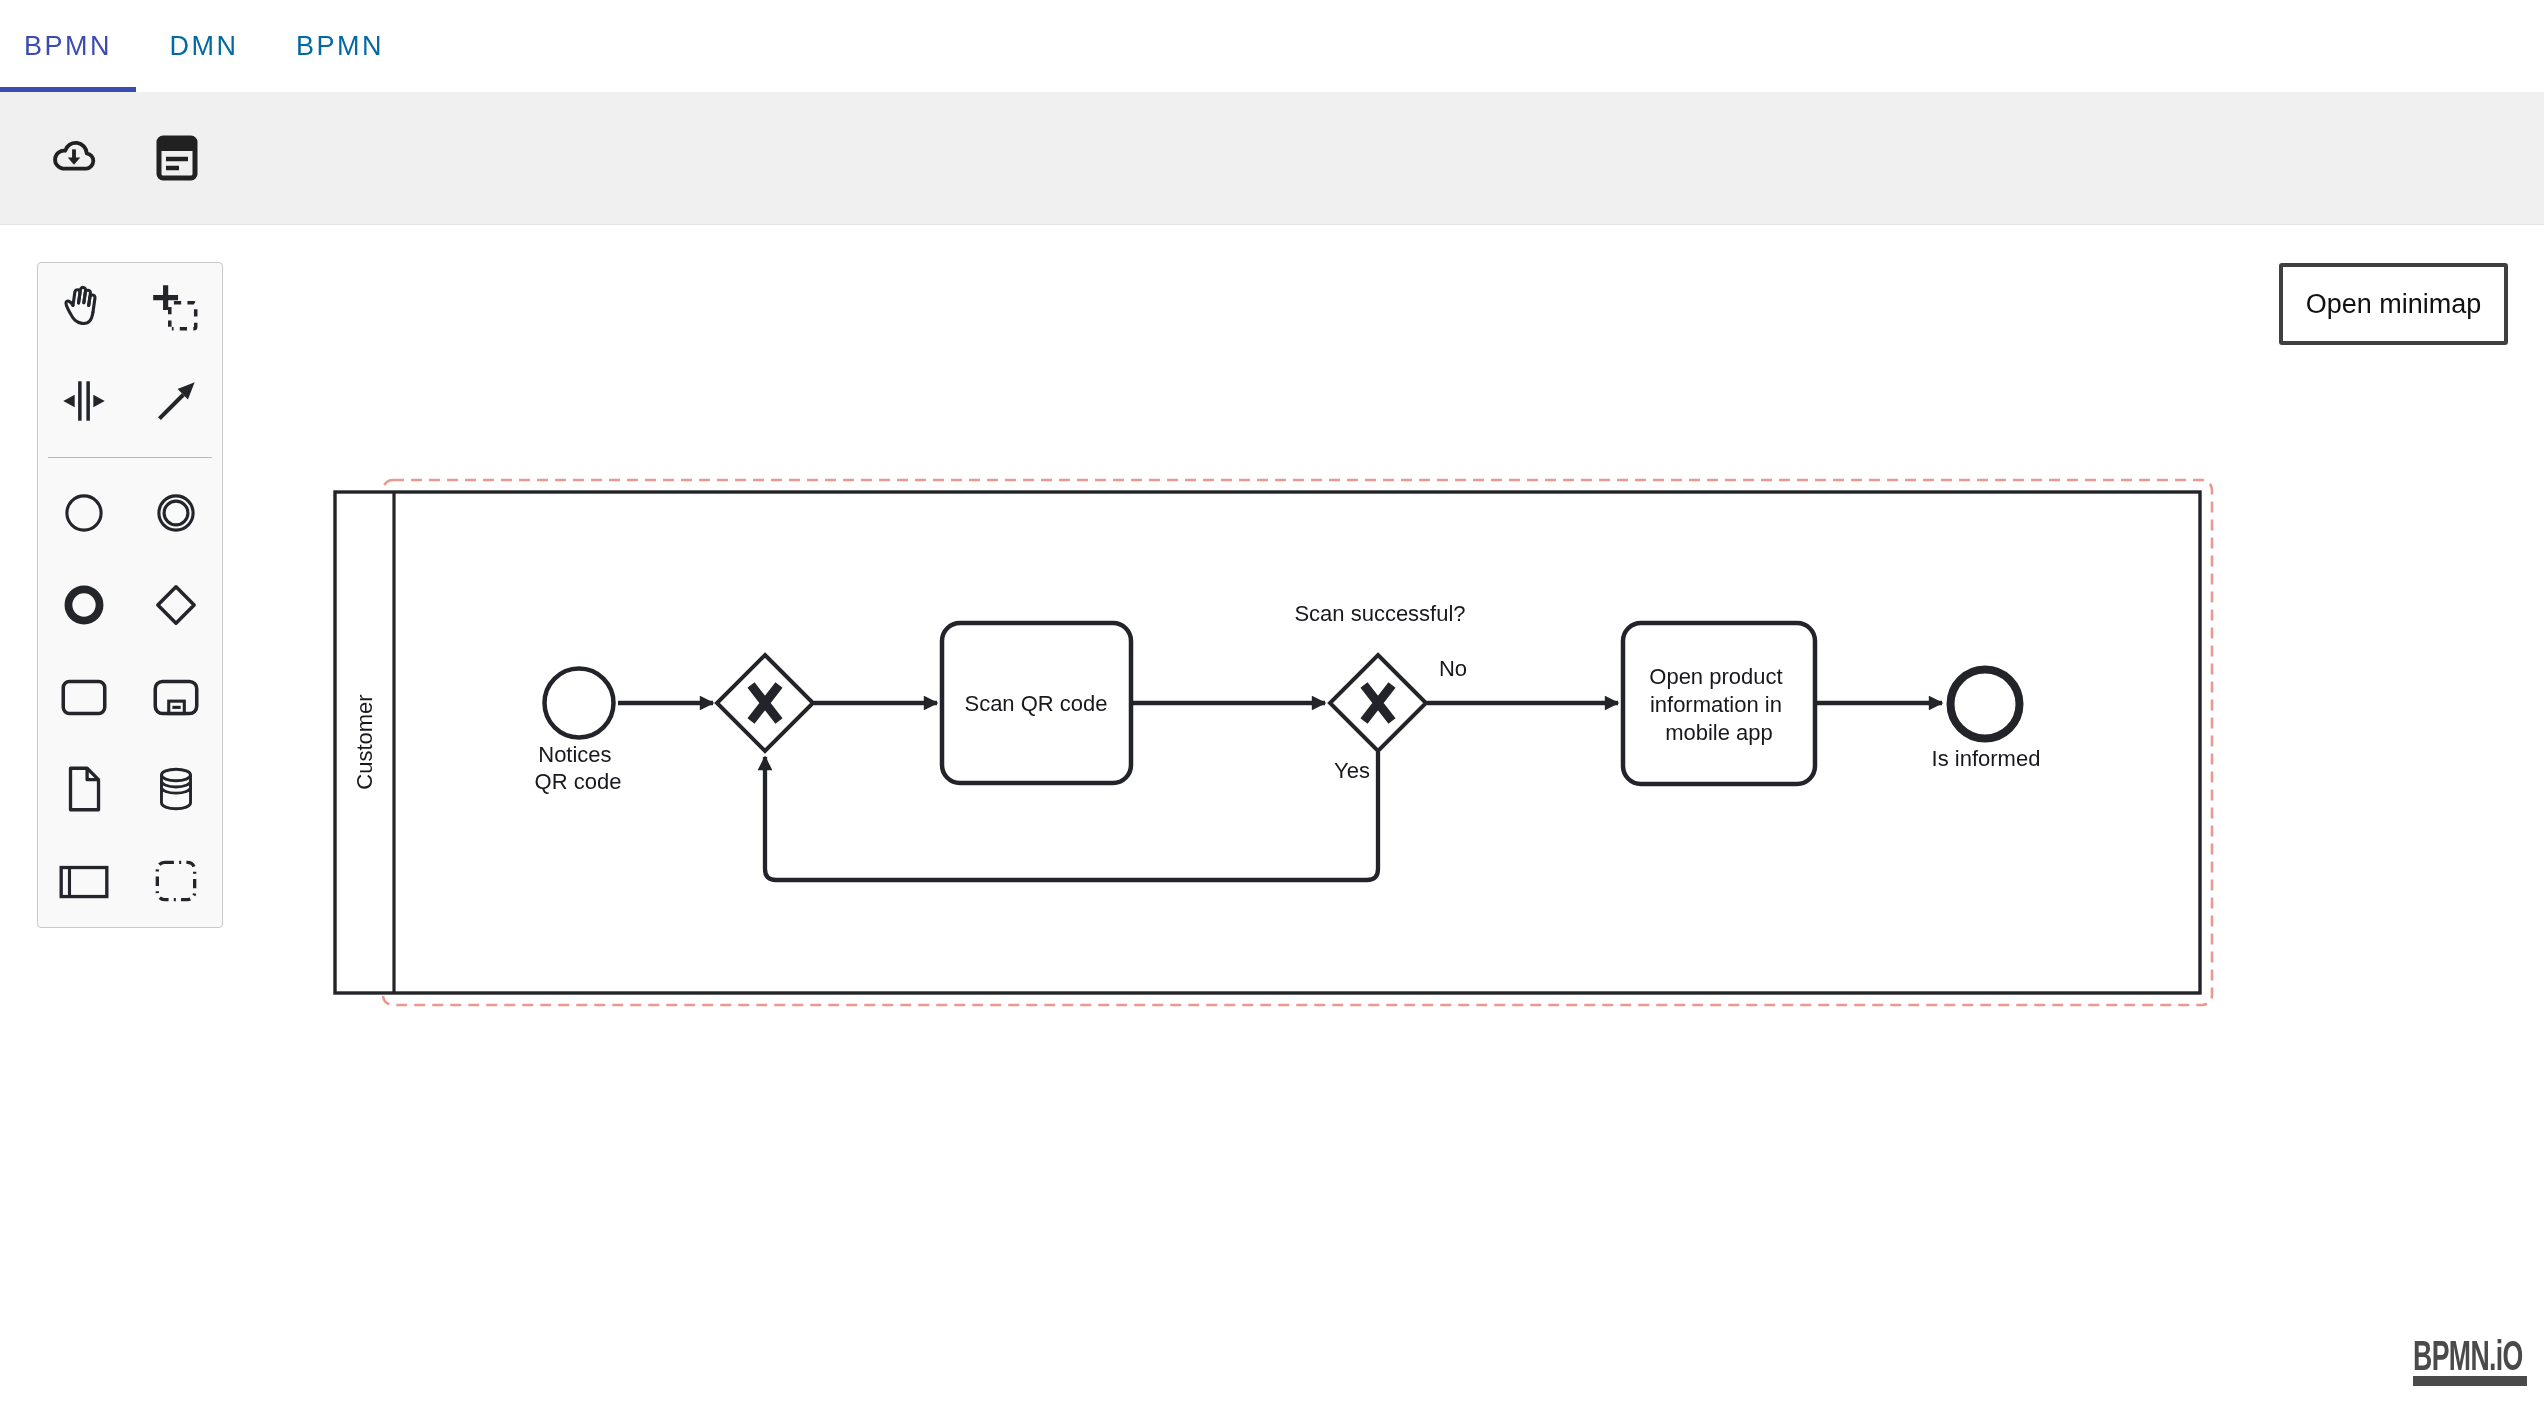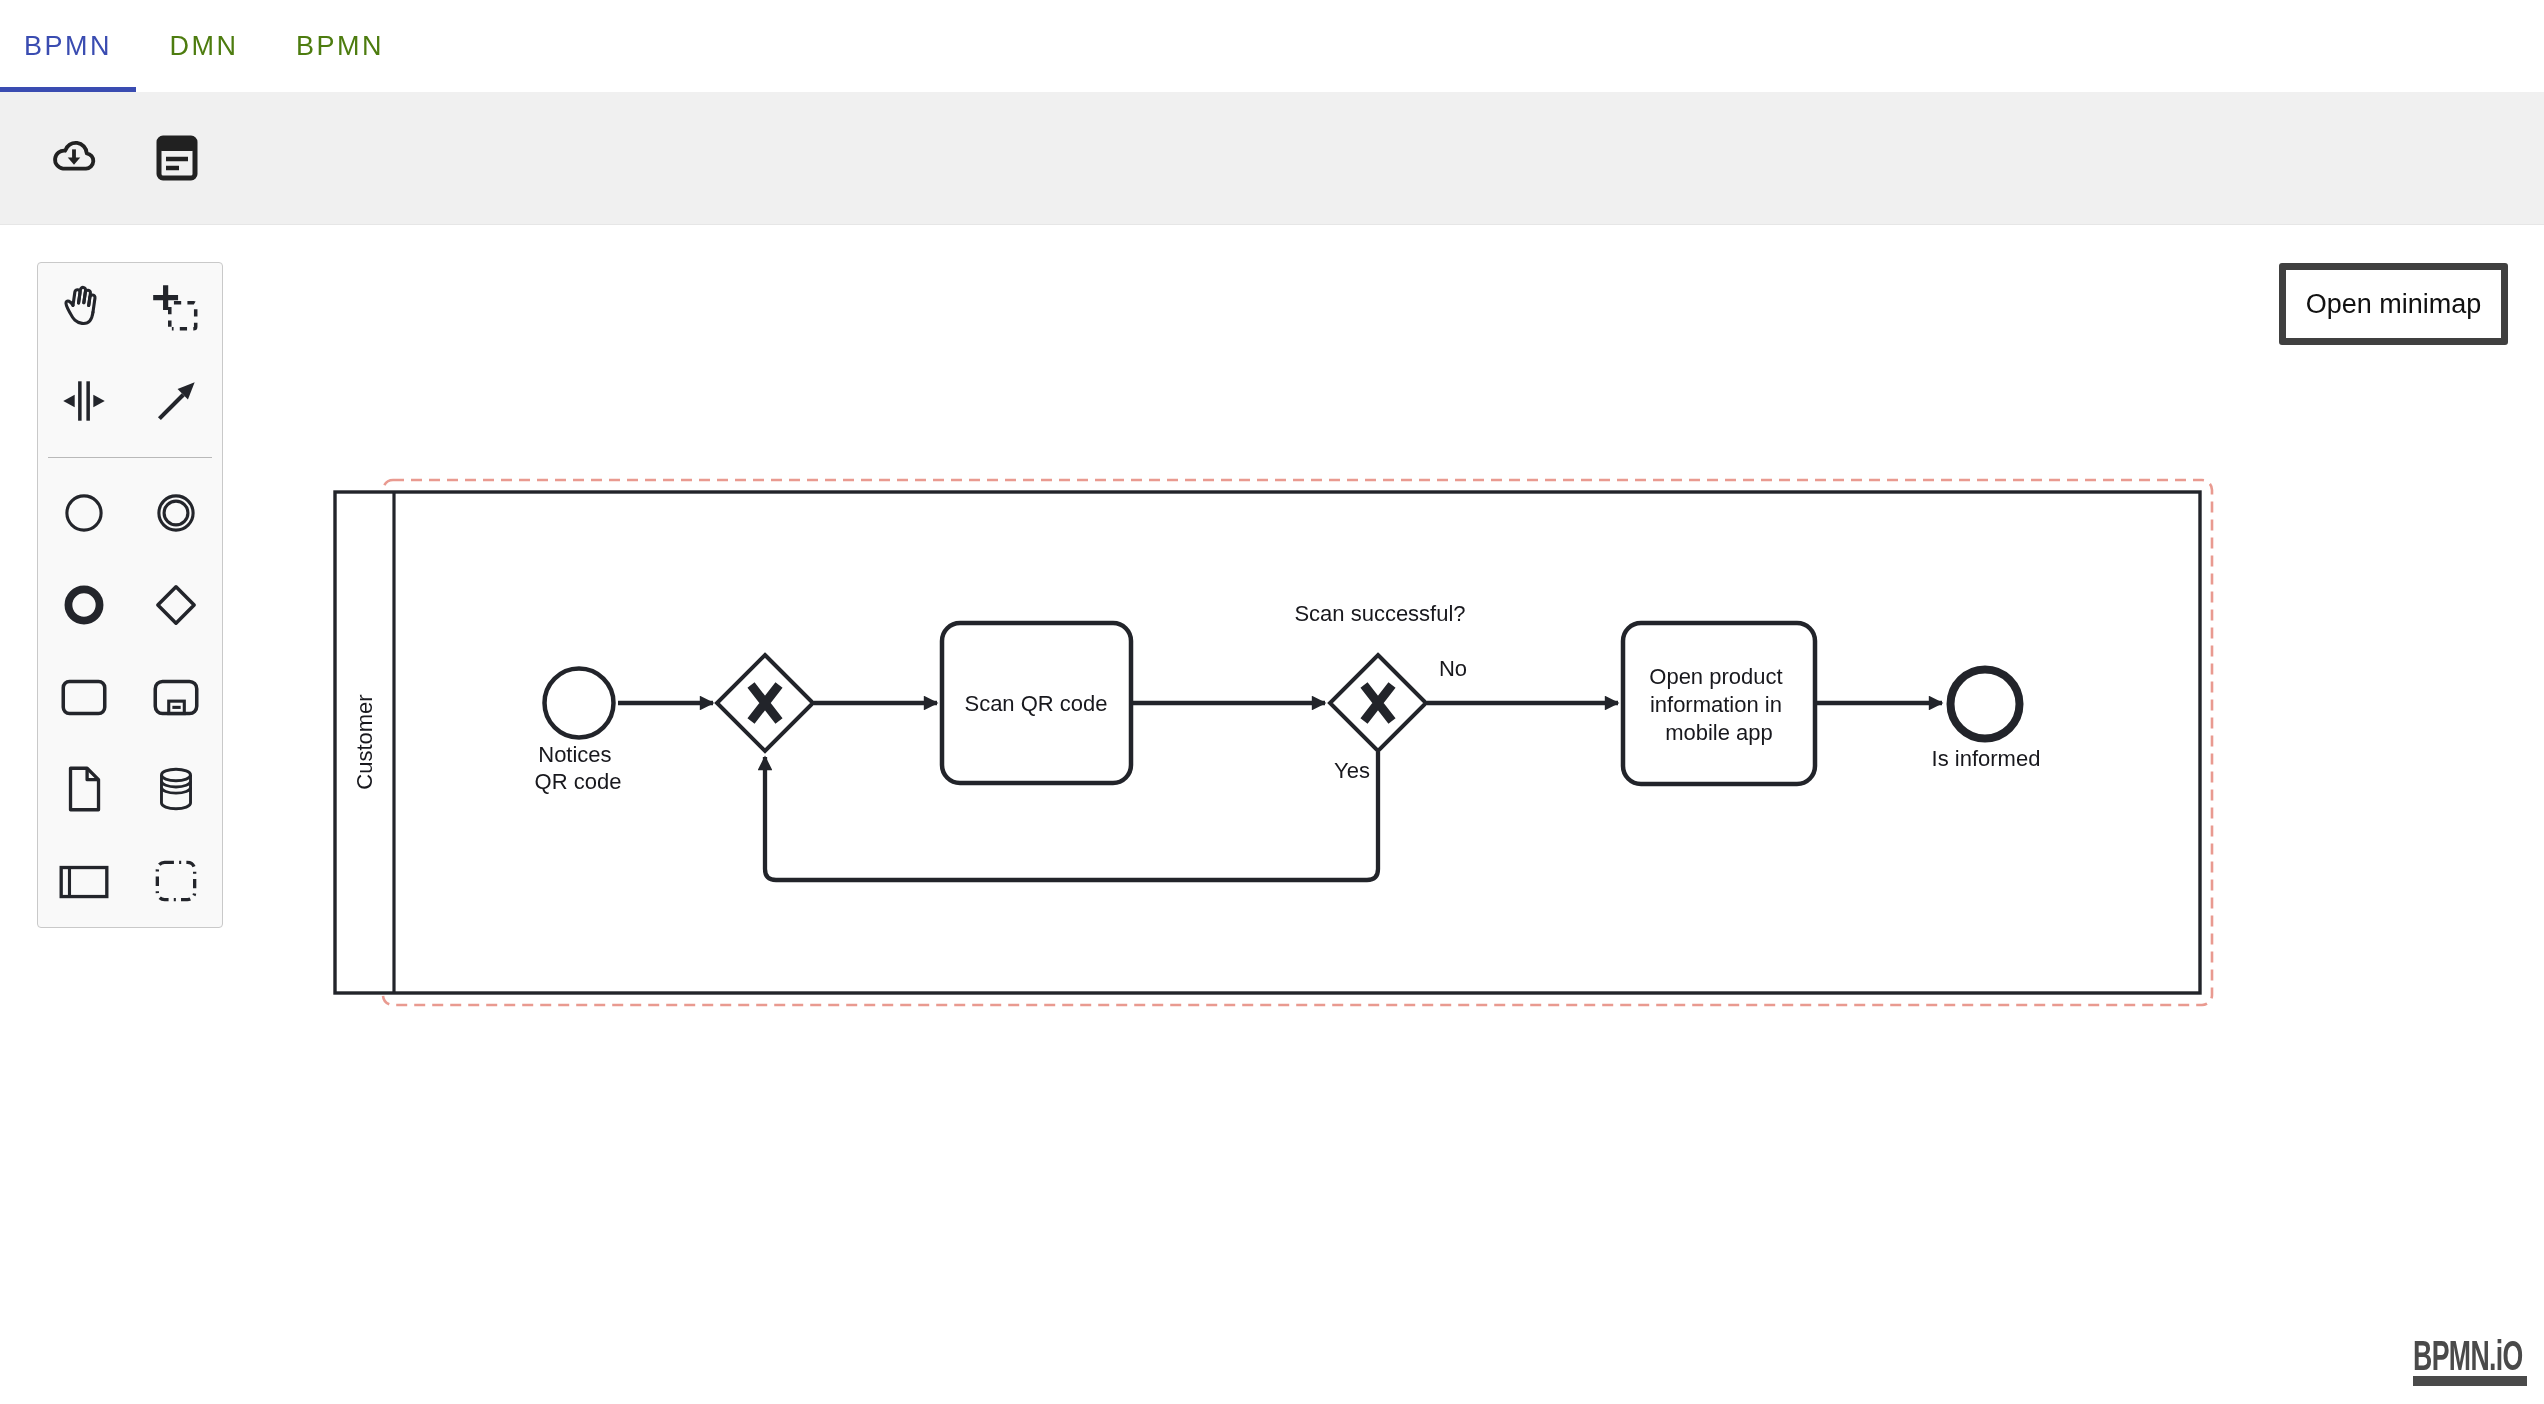--- a/index.html
+++ b/index.html
@@ -2,21 +2,21 @@
 <html><head>
 <meta charset="utf-8">
 <style>
   html,body{margin:0;padding:0;background:#fff;}
   .app{position:relative;width:2544px;height:1404px;background:#ffffff;
        font-family:"Liberation Sans",sans-serif;overflow:hidden;}
 
   
   .tabbar{position:absolute;left:0;top:0;width:100%;height:92px;background:#fff;display:flex;}
   .tab{width:136px;height:100%;display:flex;align-items:center;justify-content:center;
-       font-size:27px;font-weight:500;letter-spacing:2.5px;color:#4d7c0f;position:relative;cursor:pointer;}
+       font-size:27px;font-weight:500;letter-spacing:2.5px;color:#0369a1;position:relative;cursor:pointer;}
   .tab.active{color:#3a4cb1;}
   .tab.active .tab-underline{position:absolute;left:0;right:0;bottom:0;height:5px;background:#3a4cb1;}
 
   
   .toolbar{position:absolute;left:0;top:92px;width:100%;height:132px;background:#f0f0f0;
            border-bottom:1px solid #e6e6e6;display:flex;align-items:center;}
   .tool-btn{width:48px;height:48px;margin-left:0;display:flex;align-items:center;justify-content:center;cursor:pointer;}
   .tool-btn.first{margin-left:50px;}
   .tool-btn.second{margin-left:55px;}
 
@@ -26,21 +26,21 @@
   
   .palette{position:absolute;left:37px;top:262px;width:186px;background:#f9f9f9;
            border:1px solid #c9c9c9;border-radius:4px;box-sizing:border-box;
            display:grid;grid-template-columns:1fr 1fr;}
   .palette-entry{height:92px;display:flex;align-items:center;justify-content:center;cursor:pointer;}
   .palette-sep{grid-column:1 / 3;height:20px;display:flex;align-items:center;}
   .palette-sep-line{height:1px;background:#b9b9b9;width:100%;margin:0 10px;}
 
   
   .minimap-btn{position:absolute;left:2279px;top:263px;width:229px;height:82px;background:#fff;
-               border:7px solid #404040;border-radius:3px;box-sizing:border-box;
+               border:4px solid #404040;border-radius:3px;box-sizing:border-box;
                display:flex;align-items:center;justify-content:center;
                font-size:27px;color:#111;cursor:pointer;}
 
   
   .logo{position:absolute;right:17px;bottom:18px;width:114px;text-align:center;}
   .logo-text{display:inline-block;font-size:43px;font-weight:700;color:#4a4a4a;letter-spacing:-1px;
              transform:scaleX(0.62);transform-origin:left;white-space:nowrap;line-height:36px;}
   .logo-bar{width:114px;height:10px;background:#4a4a4a;margin-top:2px;}
 
   svg text{font-family:"Liberation Sans",sans-serif;}

